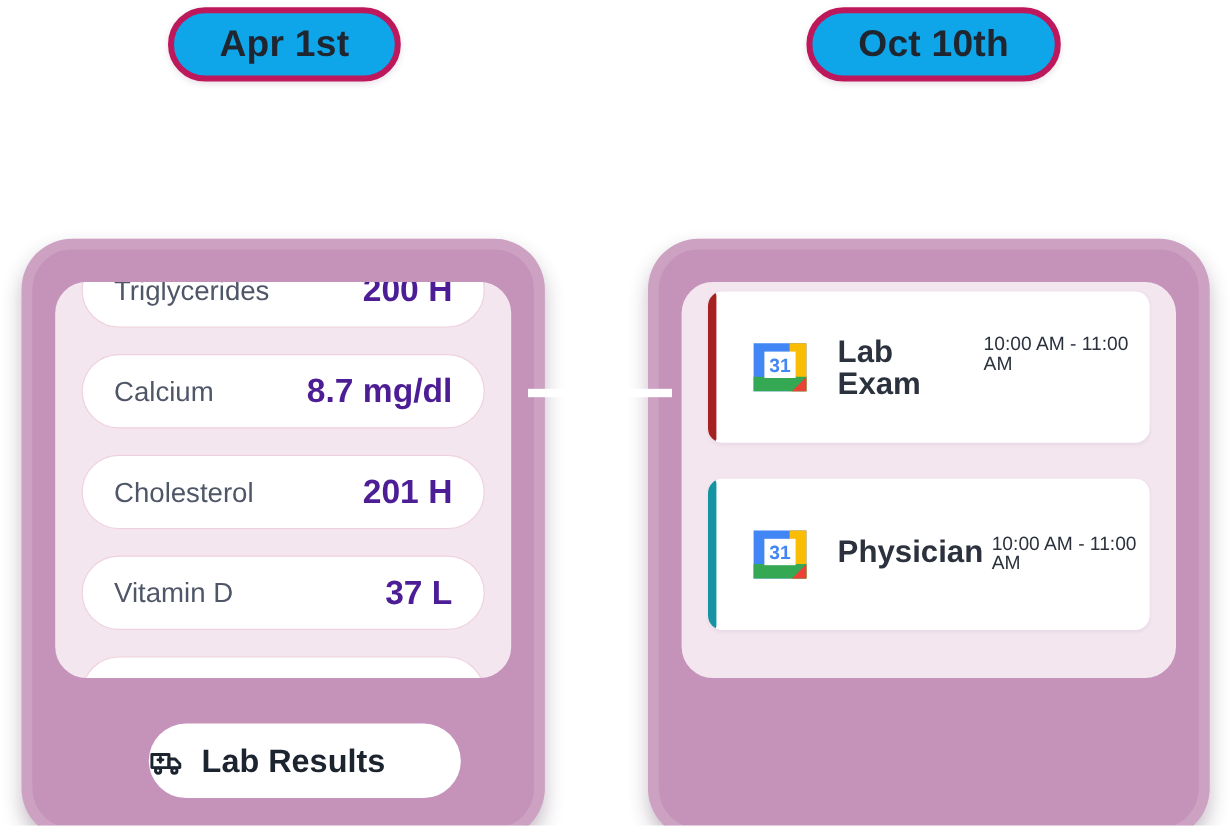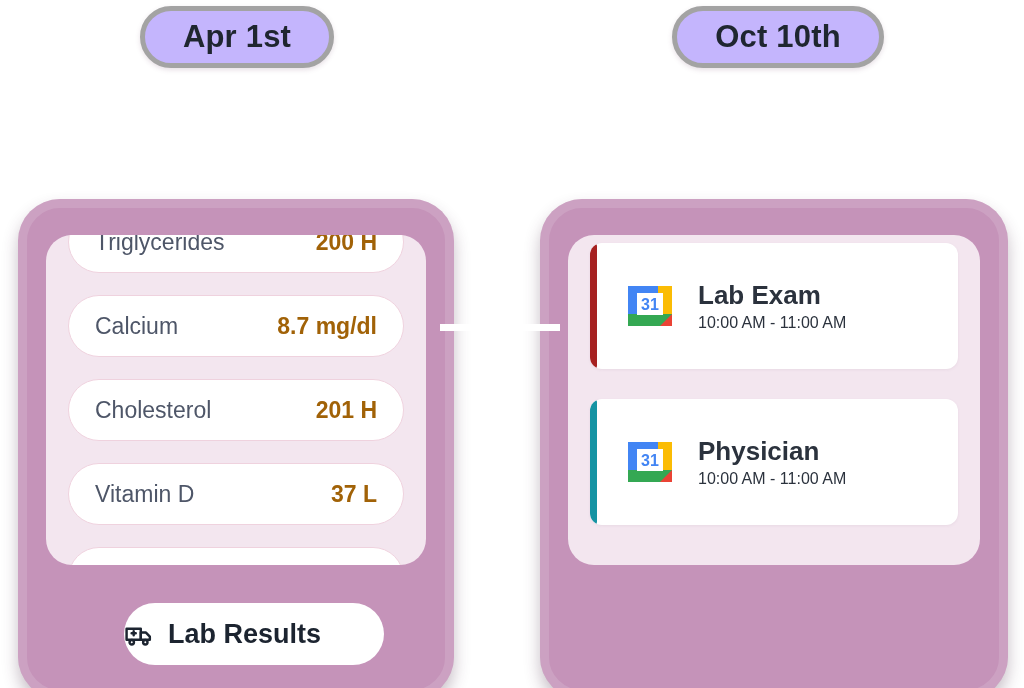--- a/index.html
+++ b/index.html
@@ -12,23 +12,23 @@
     overflow: hidden;
     position: relative;
   }
 
   .stage { position: absolute; inset: 0; }
 
   
   .date-pill {
     position: absolute;
     height: 62px;
-    border: 5px solid #a3a3a3;
+    border: 5px solid #be185d;
     border-radius: 34px;
-    background: #c4b5fd;
+    background: #0ea5e9;
     display: flex;
     align-items: center;
     justify-content: center;
     padding: 0 30px;
     z-index: 6;
     box-shadow: 0 2px 5px rgba(120,80,110,.18);
   }
   .date-pill span {
     font-size: 31px;
     font-weight: 700;
@@ -108,23 +108,23 @@
     align-items: center;
     justify-content: space-between;
     padding: 0 26px;
   }
   .lab-row .lab-name {
     font-size: 23px;
     color: #4e5668;
     white-space: nowrap;
   }
   .lab-row .lab-value {
-    font-size: 23px;
+    font-size: 28px;
     font-weight: 700;
-    color: #a16207;
+    color: #4c1d95;
     white-space: nowrap;
   }
 
   
   .events-wrap {
     position: absolute;
     left: 22px; right: 22px;
     top: 8px;
   }
   .event-row {
@@ -144,21 +144,21 @@
     left: 0; top: 0; bottom: 0;
     width: 7px;
     border-radius: 4px;
   }
   .gcal-icon {
     width: 52px; height: 52px;
     position: relative;
     flex: 0 0 52px;
     margin-right: 22px;
   }
-  .event-text { display: flex; flex-direction: column; gap: 7px; }
+  .event-text { display: flex; gap: 7px; }
   .event-title {
     font-size: 26px;
     font-weight: 700;
     color: #2b323d;
     line-height: 1;
   }
   .event-time {
     font-size: 16px;
     color: #2b323d;
     line-height: 1;

